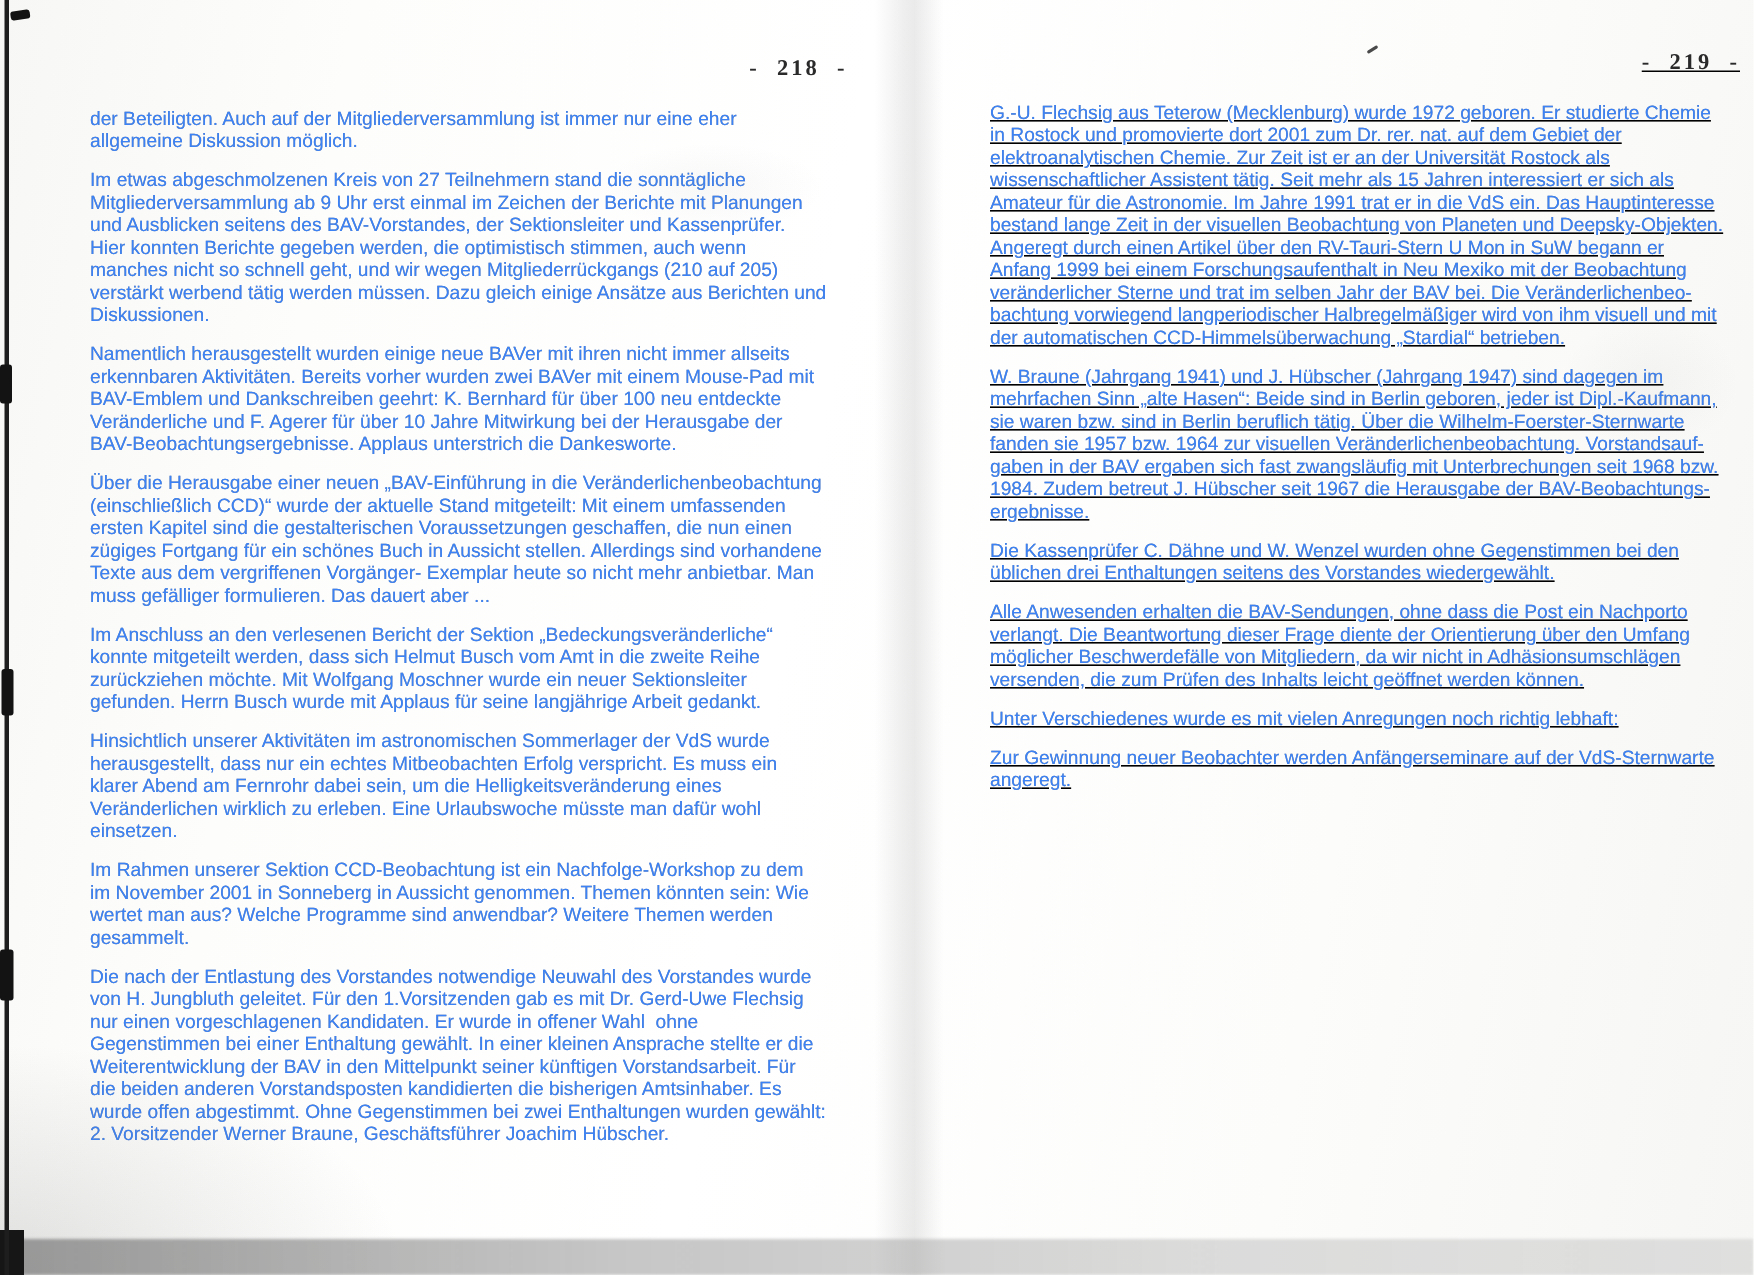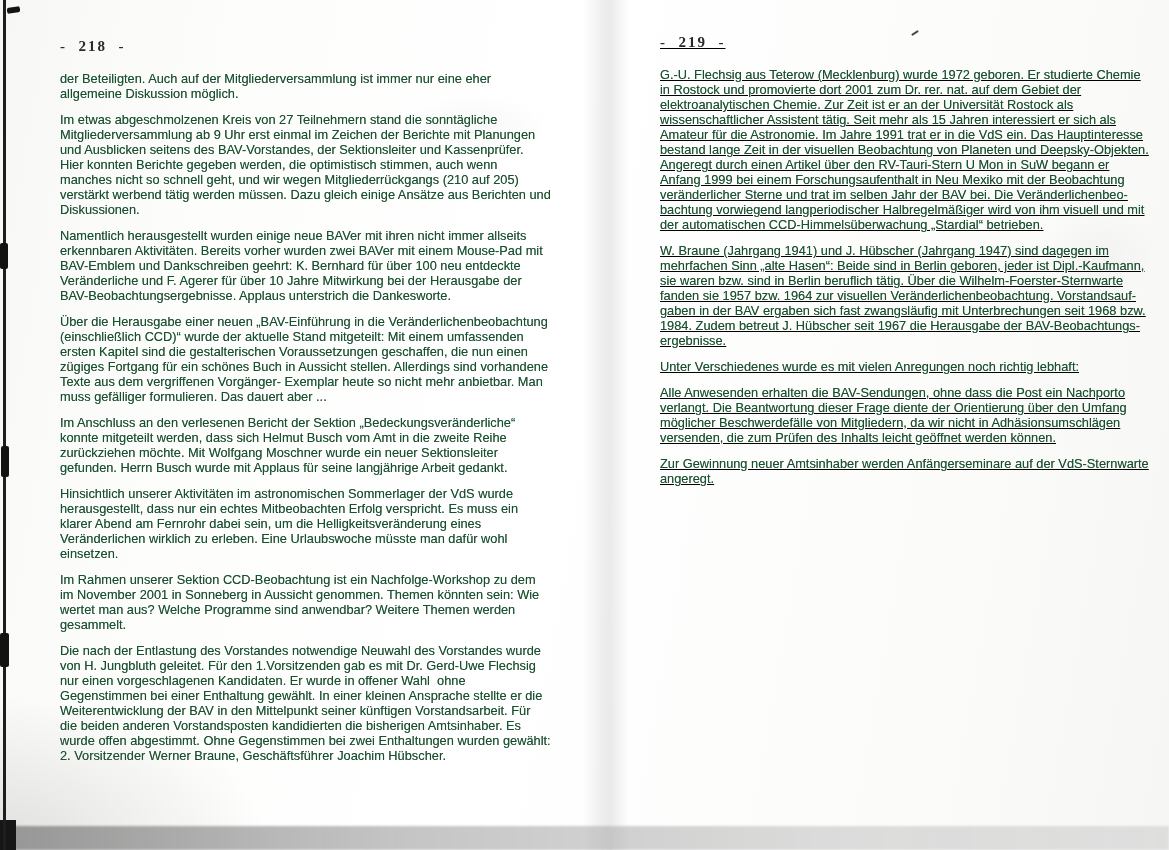--- a/index.html
+++ b/index.html
@@ -7,26 +7,26 @@
     width:1169px; height:850px; position:relative; overflow:hidden;
     background: linear-gradient(100deg, #f7f7f6 0%, #fdfdfc 18%, #ffffff 45%, #fcfcfb 75%, #f6f6f5 100%);
     font-family: "Liberation Sans", "DejaVu Sans", sans-serif;
   }
   .page { position:absolute; top:0; }
   .page-left  { left:60px;  top:38px; width:505px; }
   .page-right { left:660px; top:34px; width:500px;text-decoration:underline; }
   .page-number {
     font-family: "Liberation Serif", "DejaVu Serif", serif;
     font-size:15px; font-weight:bold; letter-spacing:2px;
-    color:#2a2a2a; text-align:left; white-space:pre;
+    color:#2a2a2a; text-align:right; white-space:pre;
     margin:0 0 16px 0;
   }
   .para {
     white-space:pre; font-size:12.8px; line-height:15px;
-    color:#14532d; margin:0 0 11px 0;
+    color:#3b82f6; margin:0 0 11px 0;
     text-shadow: 0 0 0.35px rgba(45,45,45,0.55);
   }
   
   .edge-line { position:absolute; left:3px; top:0; width:3px; height:850px; background:#1e1e1e; }
   .edge-blob { position:absolute; background:#131313; border-radius:2px; }
   .edge-blob.b1 { left:7px;  top:7px;   width:13px; height:6px; transform:rotate(-8deg); }
   .edge-blob.b2 { left:0px;  top:243px; width:8px;  height:26px; }
   .edge-blob.b3 { left:1px;  top:446px; width:8px;  height:31px; }
   .edge-blob.b4 { left:0px;  top:633px; width:9px;  height:34px; }
   .gutter-shadow {
@@ -111,26 +111,28 @@
 veränderlicher Sterne und trat im selben Jahr der BAV bei. Die Veränderlichenbeo-
 bachtung vorwiegend langperiodischer Halbregelmäßiger wird von ihm visuell und mit
 der automatischen CCD-Himmelsüberwachung „Stardial“ betrieben.</p>
     <p class="para">W. Braune (Jahrgang 1941) und J. Hübscher (Jahrgang 1947) sind dagegen im
 mehrfachen Sinn „alte Hasen“: Beide sind in Berlin geboren, jeder ist Dipl.-Kaufmann,
 sie waren bzw. sind in Berlin beruflich tätig. Über die Wilhelm-Foerster-Sternwarte
 fanden sie 1957 bzw. 1964 zur visuellen Veränderlichenbeobachtung. Vorstandsauf-
 gaben in der BAV ergaben sich fast zwangsläufig mit Unterbrechungen seit 1968 bzw.
 1984. Zudem betreut J. Hübscher seit 1967 die Herausgabe der BAV-Beobachtungs-
 ergebnisse.</p>
-    <p class="para">Unter Verschiedenes wurde es mit vielen Anregungen noch richtig lebhaft:</p>
+    <p class="para">Die Kassenprüfer C. Dähne und W. Wenzel wurden ohne Gegenstimmen bei den
+üblichen drei Enthaltungen seitens des Vorstandes wiedergewählt.</p>
     <p class="para">Alle Anwesenden erhalten die BAV-Sendungen, ohne dass die Post ein Nachporto
 verlangt. Die Beantwortung dieser Frage diente der Orientierung über den Umfang
 möglicher Beschwerdefälle von Mitgliedern, da wir nicht in Adhäsionsumschlägen
 versenden, die zum Prüfen des Inhalts leicht geöffnet werden können.</p>
-    <p class="para">Zur Gewinnung neuer Amtsinhaber werden Anfängerseminare auf der VdS-Sternwarte
+    <p class="para">Unter Verschiedenes wurde es mit vielen Anregungen noch richtig lebhaft:</p>
+    <p class="para">Zur Gewinnung neuer Beobachter werden Anfängerseminare auf der VdS-Sternwarte
 angeregt.</p>
   </div>
 
   <div class="gutter-shadow"></div>
   <div class="corner-shade"></div>
   <div class="bottom-band"></div>
   <div class="corner-block"></div>
   <div class="edge-line"></div>
   <div class="edge-blob b1"></div>
   <div class="edge-blob b2"></div>

